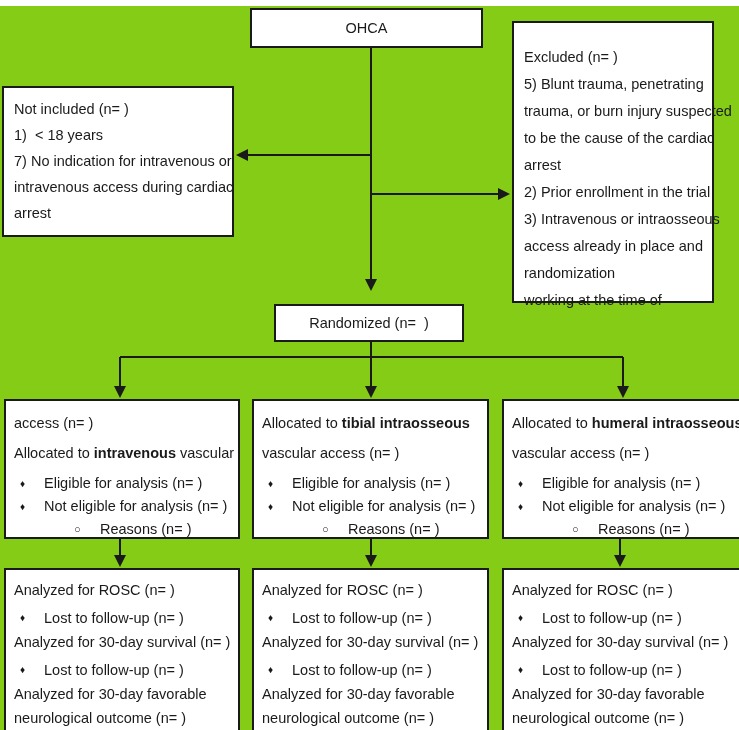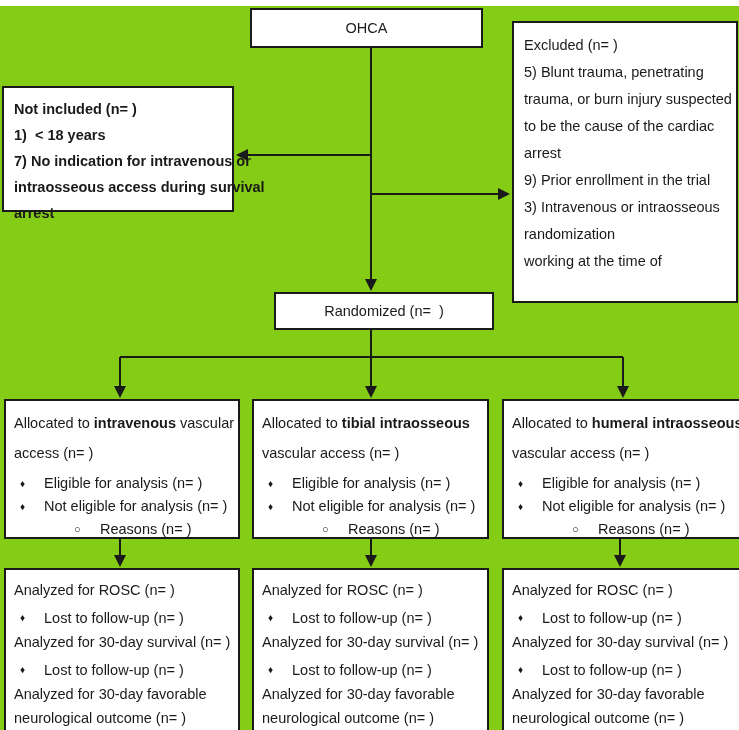--- a/index.html
+++ b/index.html
@@ -29,32 +29,32 @@
   .center-label {
     display: flex;
     align-items: center;
     justify-content: center;
     height: 100%;
     white-space: pre;
   }
   .line { white-space: pre; }
 
   
-  #excluded-box { left: 512px; top: 15px; width: 226px; height: 282px; padding: 9px 8px 0 10px; }
+  #excluded-box { left: 512px; top: 15px; width: 202px; height: 282px; padding: 21px 8px 0 10px; }
   #excluded-box .line { line-height: 27px; }
 
   
-  #not-included-box { left: 2px; top: 80px; width: 232px; height: 126px; padding: 8px 0 0 10px; font-weight: bold; }
+  #not-included-box { left: 2px; top: 80px; width: 232px; height: 151px; padding: 8px 0 0 10px; }
   #not-included-box .line { line-height: 26px; }
 
   
   #ohca-box { left: 250px; top: 2px; width: 233px; height: 40px; }
 
   
-  #randomized-box { left: 274px; top: 286px; width: 220px; height: 38px; }
+  #randomized-box { left: 274px; top: 298px; width: 190px; height: 38px; }
 
   
   .alloc-box { top: 393px; height: 140px; padding: 7px 6px 0 8px; }
   .alloc-line { line-height: 30px; white-space: pre; }
   .alloc-bold { font-weight: 700; }
   .bullets { margin-top: 4px; }
   .bullet-row { display: flex; line-height: 23px; white-space: pre; }
   .bullet-glyph {
     flex: 0 0 30px;
     width: 30px;
@@ -117,41 +117,42 @@
   <div class="box" id="ohca-box">
     <div class="center-label">OHCA</div>
   </div>
 
   <div class="box" id="excluded-box">
     <div class="line">Excluded (n= )</div>
     <div class="line">5) Blunt trauma, penetrating</div>
     <div class="line">trauma, or burn injury suspected</div>
     <div class="line">to be the cause of the cardiac</div>
     <div class="line">arrest</div>
-    <div class="line">9) Prior enrollment in the trial</div>
+    <div class="line">2) Prior enrollment in the trial</div>
     <div class="line">3) Intravenous or intraosseous</div>
+    <div class="line">access already in place and</div>
     <div class="line">randomization</div>
     <div class="line">working at the time of</div>
   </div>
 
   <div class="box" id="not-included-box">
     <div class="line">Not included (n= )</div>
     <div class="line">1)  &lt; 18 years</div>
     <div class="line">7) No indication for intravenous or</div>
-    <div class="line">intraosseous access during survival</div>
+    <div class="line">intravenous access during cardiac</div>
     <div class="line">arrest</div>
   </div>
 
   <div class="box" id="randomized-box">
     <div class="center-label">Randomized (n=  )</div>
   </div>
 
   <div class="box alloc-box col-left">
+    <div class="alloc-line">access (n= )</div>
     <div class="alloc-line"><span>Allocated to </span><span class="alloc-bold">intravenous</span><span> vascular</span></div>
-    <div class="alloc-line">access (n= )</div>
     <div class="bullets">
       <div class="bullet-row"><span class="bullet-glyph">♦</span><span>Eligible for analysis (n= )</span></div>
       <div class="bullet-row"><span class="bullet-glyph">♦</span><span>Not eligible for analysis (n= )</span></div>
       <div class="sub-bullet-row"><span class="sub-bullet-glyph">○</span><span>Reasons (n= )</span></div>
     </div>
   </div>
 
   <div class="box alloc-box col-mid">
     <div class="alloc-line"><span>Allocated to </span><span class="alloc-bold">tibial intraosseous</span><span></span></div>
     <div class="alloc-line">vascular access (n= )</div>

